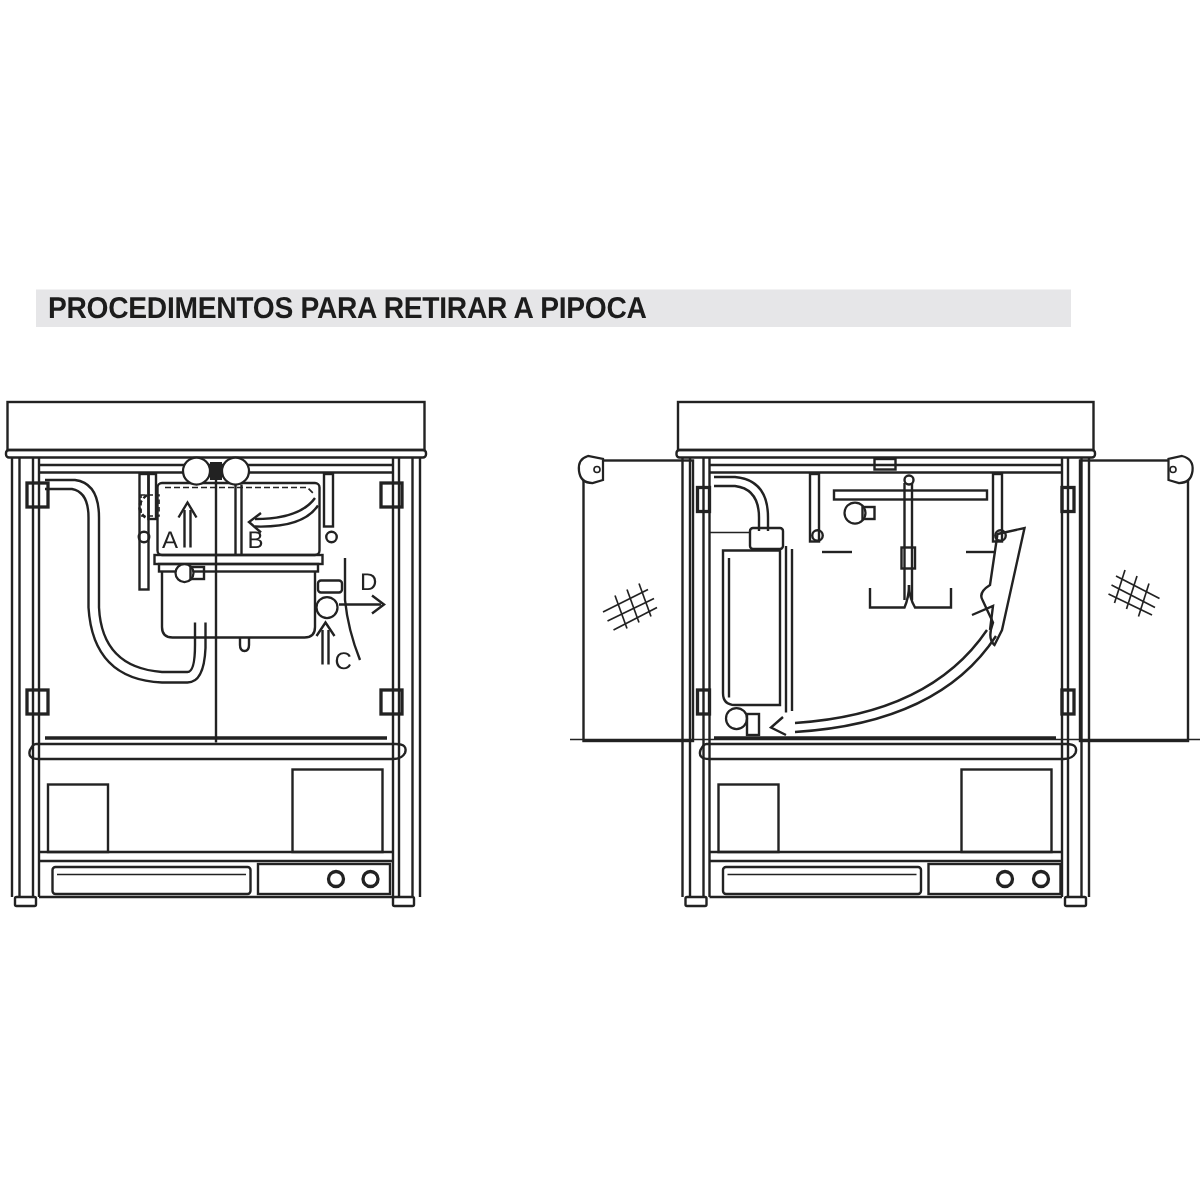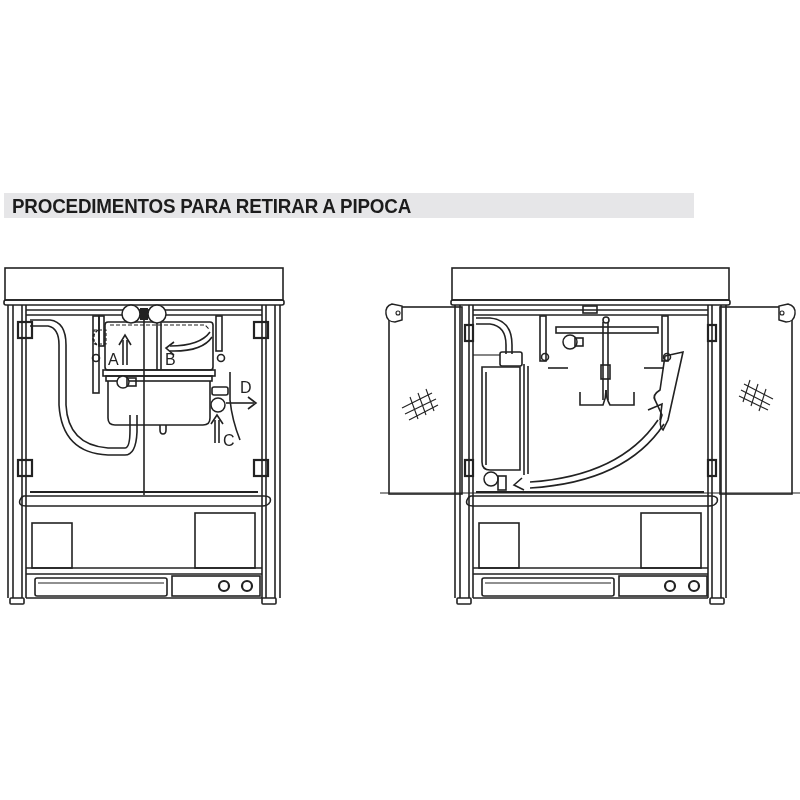--- a/index.html
+++ b/index.html
@@ -1,17 +1,17 @@
 <!DOCTYPE html>
 <html><head>
 <meta charset="utf-8">
 <style>
   html, body { margin:0; padding:0; background:#ffffff; }
   body { width:800px; height:800px; position:relative; overflow:hidden; font-family:"Liberation Sans", sans-serif; }
-  .title-bar { position:absolute; left:4px; top:193px; width:690px; height:25px; background:#e6e6e8; }
+  .title-bar { position:absolute; left:24px; top:193px; width:690px; height:25px; background:#e6e6e8; }
   .title-text { position:absolute; left:8px; top:1px; font-family:"Liberation Sans", sans-serif; font-weight:bold; font-size:20px; color:#1c1c1c; letter-spacing:-0.2px; white-space:nowrap; line-height:24px; transform:scaleX(0.94); transform-origin:left center; }
   svg { position:absolute; left:0; top:0; }
   .ln { fill:none; stroke:#222; stroke-width:1.6; }
   .lt { fill:none; stroke:#222; stroke-width:1.1; }
   .lk { fill:none; stroke:#222; stroke-width:2.2; }
   .wf { fill:#fff; stroke:#222; stroke-width:1.5; }
   .lbl { font-family:"Liberation Sans", sans-serif; font-size:16px; fill:#222; }
 </style>
 </head>
 <body>

